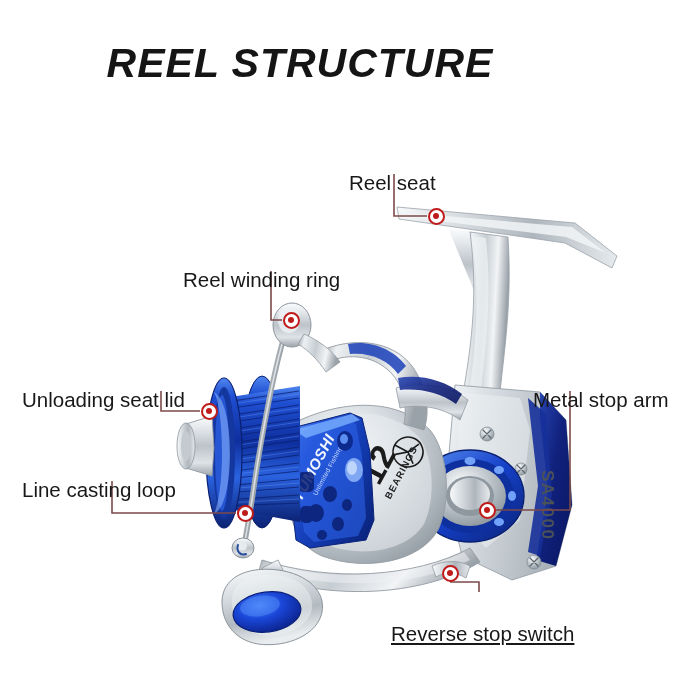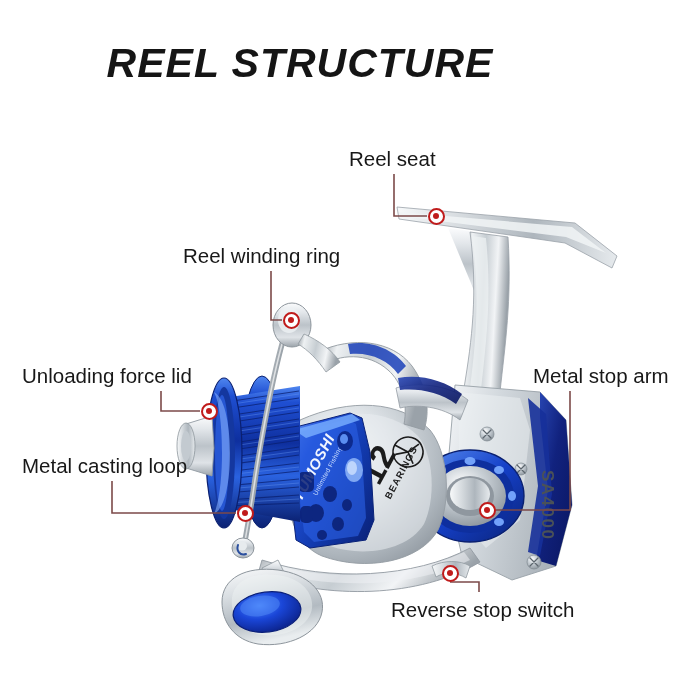--- a/index.html
+++ b/index.html
@@ -36,20 +36,21 @@
 
   
   .callout-label {
     position: absolute;
     font-family: "Liberation Sans", sans-serif;
     font-size: 20.5px;
     font-weight: 400;
     color: #181818;
     white-space: nowrap;
     line-height: 1;
+    margin-top: 24px;
   }
 
   
   #leaders {
     position: absolute;
     left: 0;
     top: 0;
     width: 700px;
     height: 700px;
     pointer-events: none;
@@ -401,26 +402,26 @@
     </svg>
 
   <div id="callout-layer">
 
     <div class="callout-label" style="left:349px; top:149px;">Reel seat</div>
     <div class="marker" style="left:436px; top:216px;"></div>
 
     <div class="callout-label" style="left:183px; top:246px;">Reel winding ring</div>
     <div class="marker" style="left:291px; top:320px;"></div>
 
-    <div class="callout-label" style="left:22px; top:366px;">Unloading force lid</div>
+    <div class="callout-label" style="left:22px; top:366px;">Unloading seat lid</div>
     <div class="marker" style="left:209px; top:411px;"></div>
 
-    <div class="callout-label" style="left:22px; top:456px;">Metal casting loop</div>
+    <div class="callout-label" style="left:22px; top:456px;">Line casting loop</div>
     <div class="marker" style="left:245px; top:513px;"></div>
 
     <div class="callout-label" style="left:533px; top:366px;">Metal stop arm</div>
     <div class="marker" style="left:487px; top:510px;"></div>
 
-    <div class="callout-label" style="left:391px; top:600px;">Reverse stop switch</div>
+    <div class="callout-label" style="left:391px; top:600px;text-decoration:underline;">Reverse stop switch</div>
     <div class="marker" style="left:450px; top:573px;"></div>
 
   </div>
 </div>
 
 </body></html>

